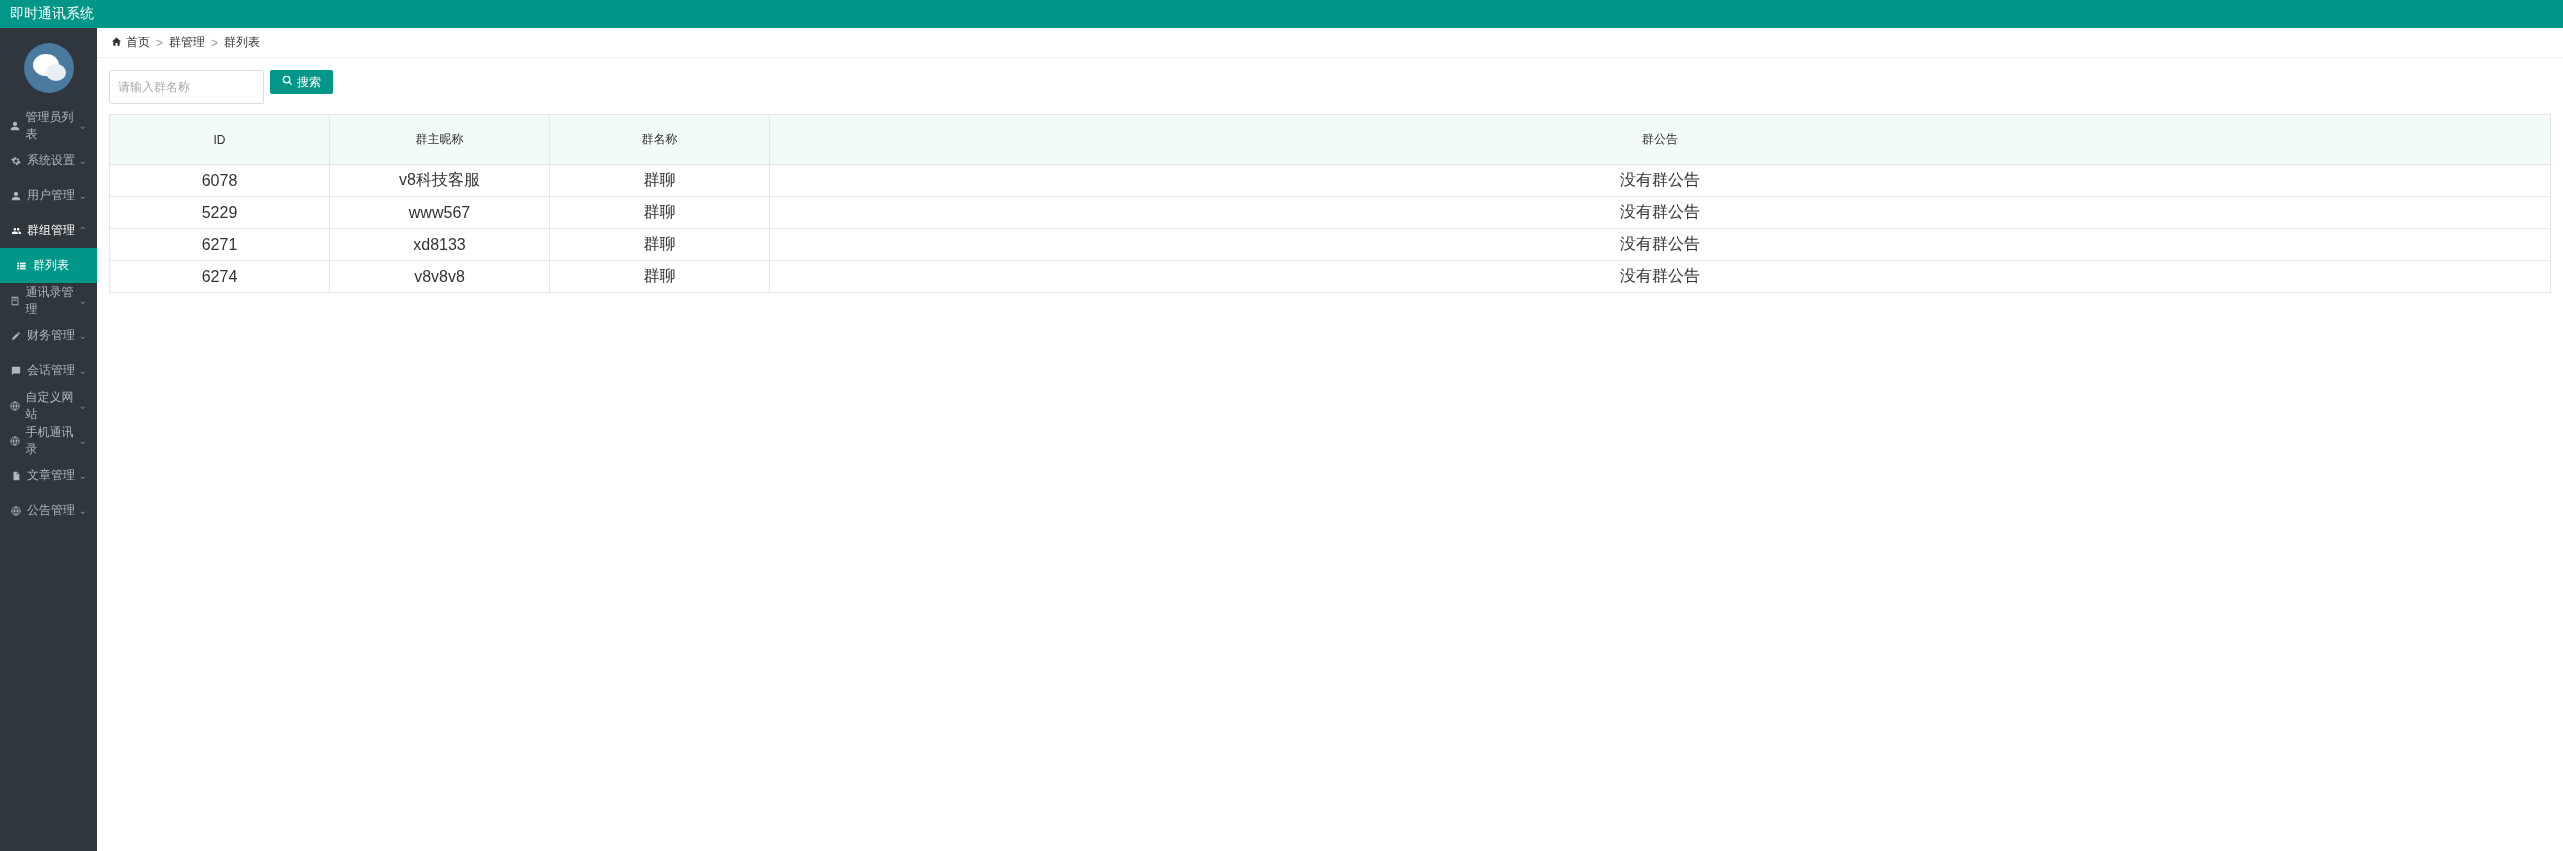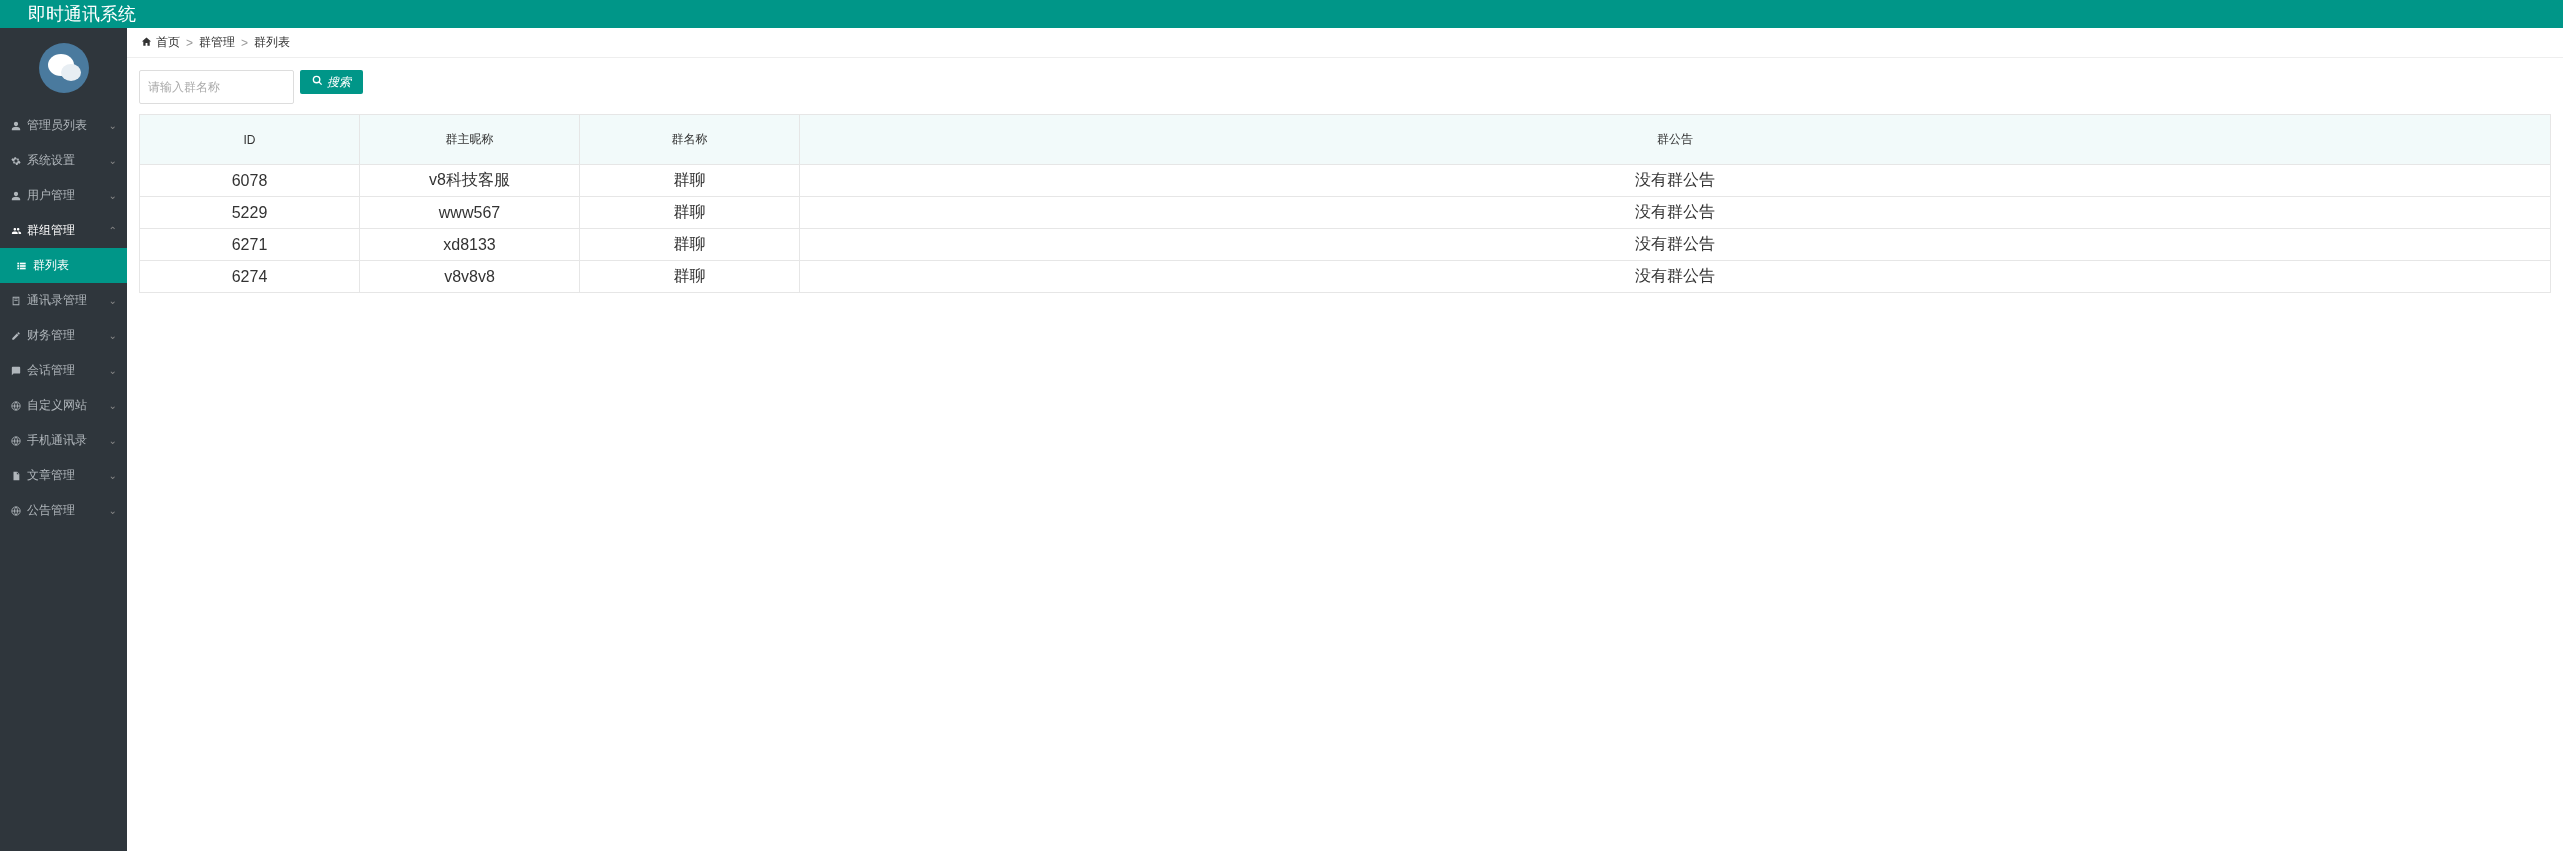--- a/index.html
+++ b/index.html
@@ -11,30 +11,30 @@
       font-family: "Microsoft YaHei", Arial, sans-serif;
       font-size: 12px;
       background: #fff;
     }
     .header {
       background: #009688;
       color: #fff;
       height: 28px;
       display: flex;
       align-items: center;
-      padding-left: 28px;
-      font-size: 18px;
+      padding-left: 10px;
+      font-size: 14px;
       text-align: right;
     }
     .container {
       display: flex;
       height: calc(100vh - 28px);
     }
     .sidebar {
-      width: 127px;
+      width: 97px;
       background: #2f363c;
       flex-shrink: 0;
       overflow-y: auto;
     }
     .logo-wrapper {
       display: flex;
       justify-content: center;
       padding: 15px 0;
     }
     .logo {
@@ -155,21 +155,20 @@
       color: #fff;
       border: none;
       border-radius: 2px;
       height: 24px;
       padding: 0 12px;
       font-size: 12px;
       cursor: pointer;
       display: inline-flex;
       align-items: center;
       gap: 4px;
-      font-style: italic;
     }
     .table {
       width: 100%;
       border-collapse: collapse;
       border: 1px solid #e6e6e6;
     }
     .table th {
       background: #f2fafa;
       border: 1px solid #e6e6e6;
       padding: 16px 8px;

